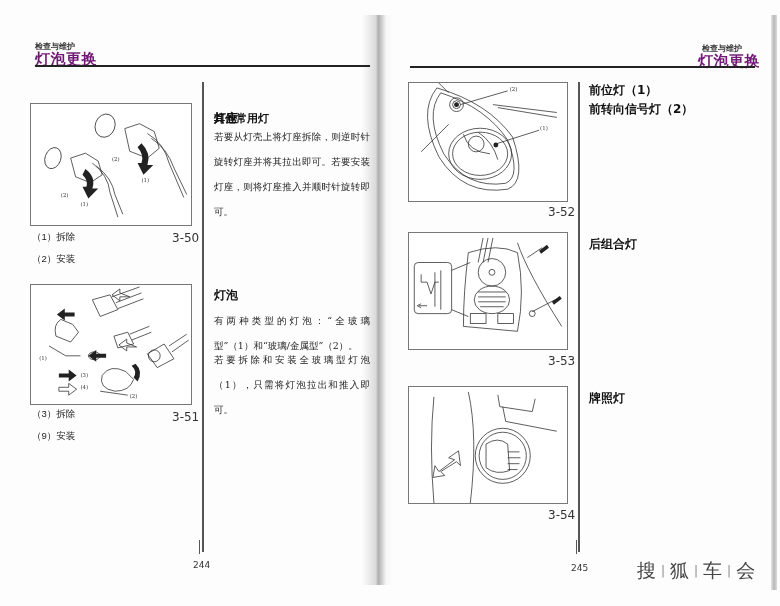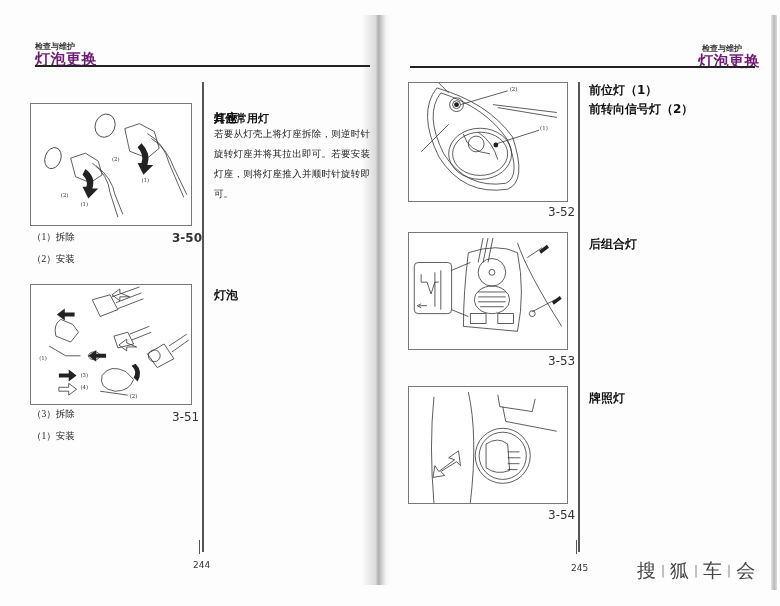--- a/index.html
+++ b/index.html
@@ -20,25 +20,25 @@
   .section-small { position: absolute; font-size: 8px; color: #333; font-weight: bold; }
   .section-big { position: absolute; font-size: 15px; color: #701a75; font-weight: bold; letter-spacing: 0.5px; }
   .header-rule { position: absolute; height: 2px; background: #222; }
 
   .col-rule { position: absolute; width: 1.5px; background: #555; }
 
   .fig { position: absolute; border: 1px solid #777; background: #fff; }
   .fig svg { width: 100%; height: 100%; display: block; }
   .fig-num { position: absolute; font-size: 12px; color: #333; }
 
-  .caption { position: absolute; font-size: 9.5px; color: #222; font-family: Liberation Serif, serif; }
+  .caption { position: absolute; font-size: 9.5px; color: #222; font-family: Liberation Sans, sans-serif; }
 
   .h2 { position: absolute; font-size: 11px; font-weight: bold; color: #111; margin-top: 29px; }
   .h3 { position: absolute; font-size: 12px; font-weight: bold; color: #111; }
-  .para { position: absolute; font-size: 9.5px; line-height: 20px; color: #222; font-family: "DejaVu Serif", serif; text-align: justify; }
+  .para { position: absolute; font-size: 9.5px; line-height: 25px; color: #222; font-family: "DejaVu Serif", serif; text-align: justify; }
 
   .page-num { position: absolute; font-size: 9px; color: #333; }
   .pn-tick { position: absolute; width: 1px; height: 14px; background: #555; }
 
   .watermark { position: absolute; left: 637px; top: 558px; font-size: 19px; color: #444; letter-spacing: 2px; }
   .watermark .sep { font-size: 12px; color: #888; margin: 0 3px; vertical-align: 2px; }
 </style>
 </head>
 <body>
 
@@ -66,21 +66,21 @@
         <path d="M112 40 Q122 50 118 62 L124 62 L114 72 L108 60 L112 60 Q115 52 108 44 Z" fill="#222"></path>
         <path d="M55 66 Q66 74 62 86 L68 86 L58 96 L52 84 L56 84 Q58 78 52 72 Z" fill="#222"></path>
         <g font-size="5.5" fill="#333" font-family="DejaVu Serif, serif">
           <text x="82" y="58">(2)</text>
           <text x="112" y="79">(1)</text>
           <text x="30" y="95">(2)</text>
           <text x="50" y="104">(1)</text>
         </g>
       </svg>
     </div>
-    <div class="fig-num" style="left:172px; top:231px;font-weight:bold;">3-50</div>
+    <div class="fig-num" style="left:172px; top:231px;">3-50</div>
     <div class="caption" style="left:32px; top:231px;">（1）拆除</div>
     <div class="caption" style="left:32px; top:253px;">（2）安装</div>
 
     <div class="fig" style="left:30px; top:284px; width:162px; height:121px;">
       <svg viewBox="0 0 162 121">
         <g fill="none" stroke="#333" stroke-width="0.8">
           <path d="M62 15 L80 10 L88 25 L70 32 Z"></path>
           <path d="M82 12 L110 2 M86 18 L112 8 M88 24 L114 14"></path>
           <path d="M42 40 L30 35 Q22 40 25 52 L40 58 L48 48 Z"></path>
           <path d="M84 52 L98 48 L104 60 L88 64 Z"></path>
@@ -102,30 +102,32 @@
         <g font-size="5.5" fill="#333" font-family="DejaVu Serif, serif">
           <text x="8" y="76">(1)</text>
           <text x="50" y="94">(3)</text>
           <text x="50" y="106">(4)</text>
           <text x="100" y="115">(2)</text>
         </g>
       </svg>
     </div>
     <div class="fig-num" style="left:172px; top:410px;">3-51</div>
     <div class="caption" style="left:32px; top:408px;">（3）拆除</div>
-    <div class="caption" style="left:32px; top:430px;">（1）安装</div>
+    <div class="caption" style="left:32px; top:430px;">（9）安装</div>
 
     <div class="col-rule" style="left:202px; top:82px; height:470px;"></div>
     <div class="pn-tick" style="left:199px; top:540px;"></div>
 
     <div class="h2" style="left:214px; top:82px;">其他常用灯</div>
     <div class="h3" style="left:214px; top:110px;">灯座</div>
     <div class="para" style="left:214px; top:124px; width:156px;">若要从灯壳上将灯座拆除，则逆时针旋转灯座并将其拉出即可。若要安装灯座，则将灯座推入并顺时针旋转即可。</div>
 
     <div class="h3" style="left:214px; top:287px;">灯泡</div>
+    <div class="para" style="left:214px; top:308px; width:156px;">有两种类型的灯泡：“全玻璃型”（1）和“玻璃/金属型”（2）。</div>
+    <div class="para" style="left:214px; top:347px; width:156px;">若要拆除和安装全玻璃型灯泡（1），只需将灯泡拉出和推入即可。</div>
 
     <div class="page-num" style="left:193px; top:560px;">244</div>
   </div>
 
   <div class="page page-right">
     <div class="section-small" style="left:317px; top:43px;">检查与维护</div>
     <div class="section-big" style="left:313px; top:52px;">灯泡更换</div>
     <div class="header-rule" style="left:25px; top:66px; width:345px;"></div>
 
     <div class="fig" style="left:23px; top:82px; width:160px; height:120px;">

